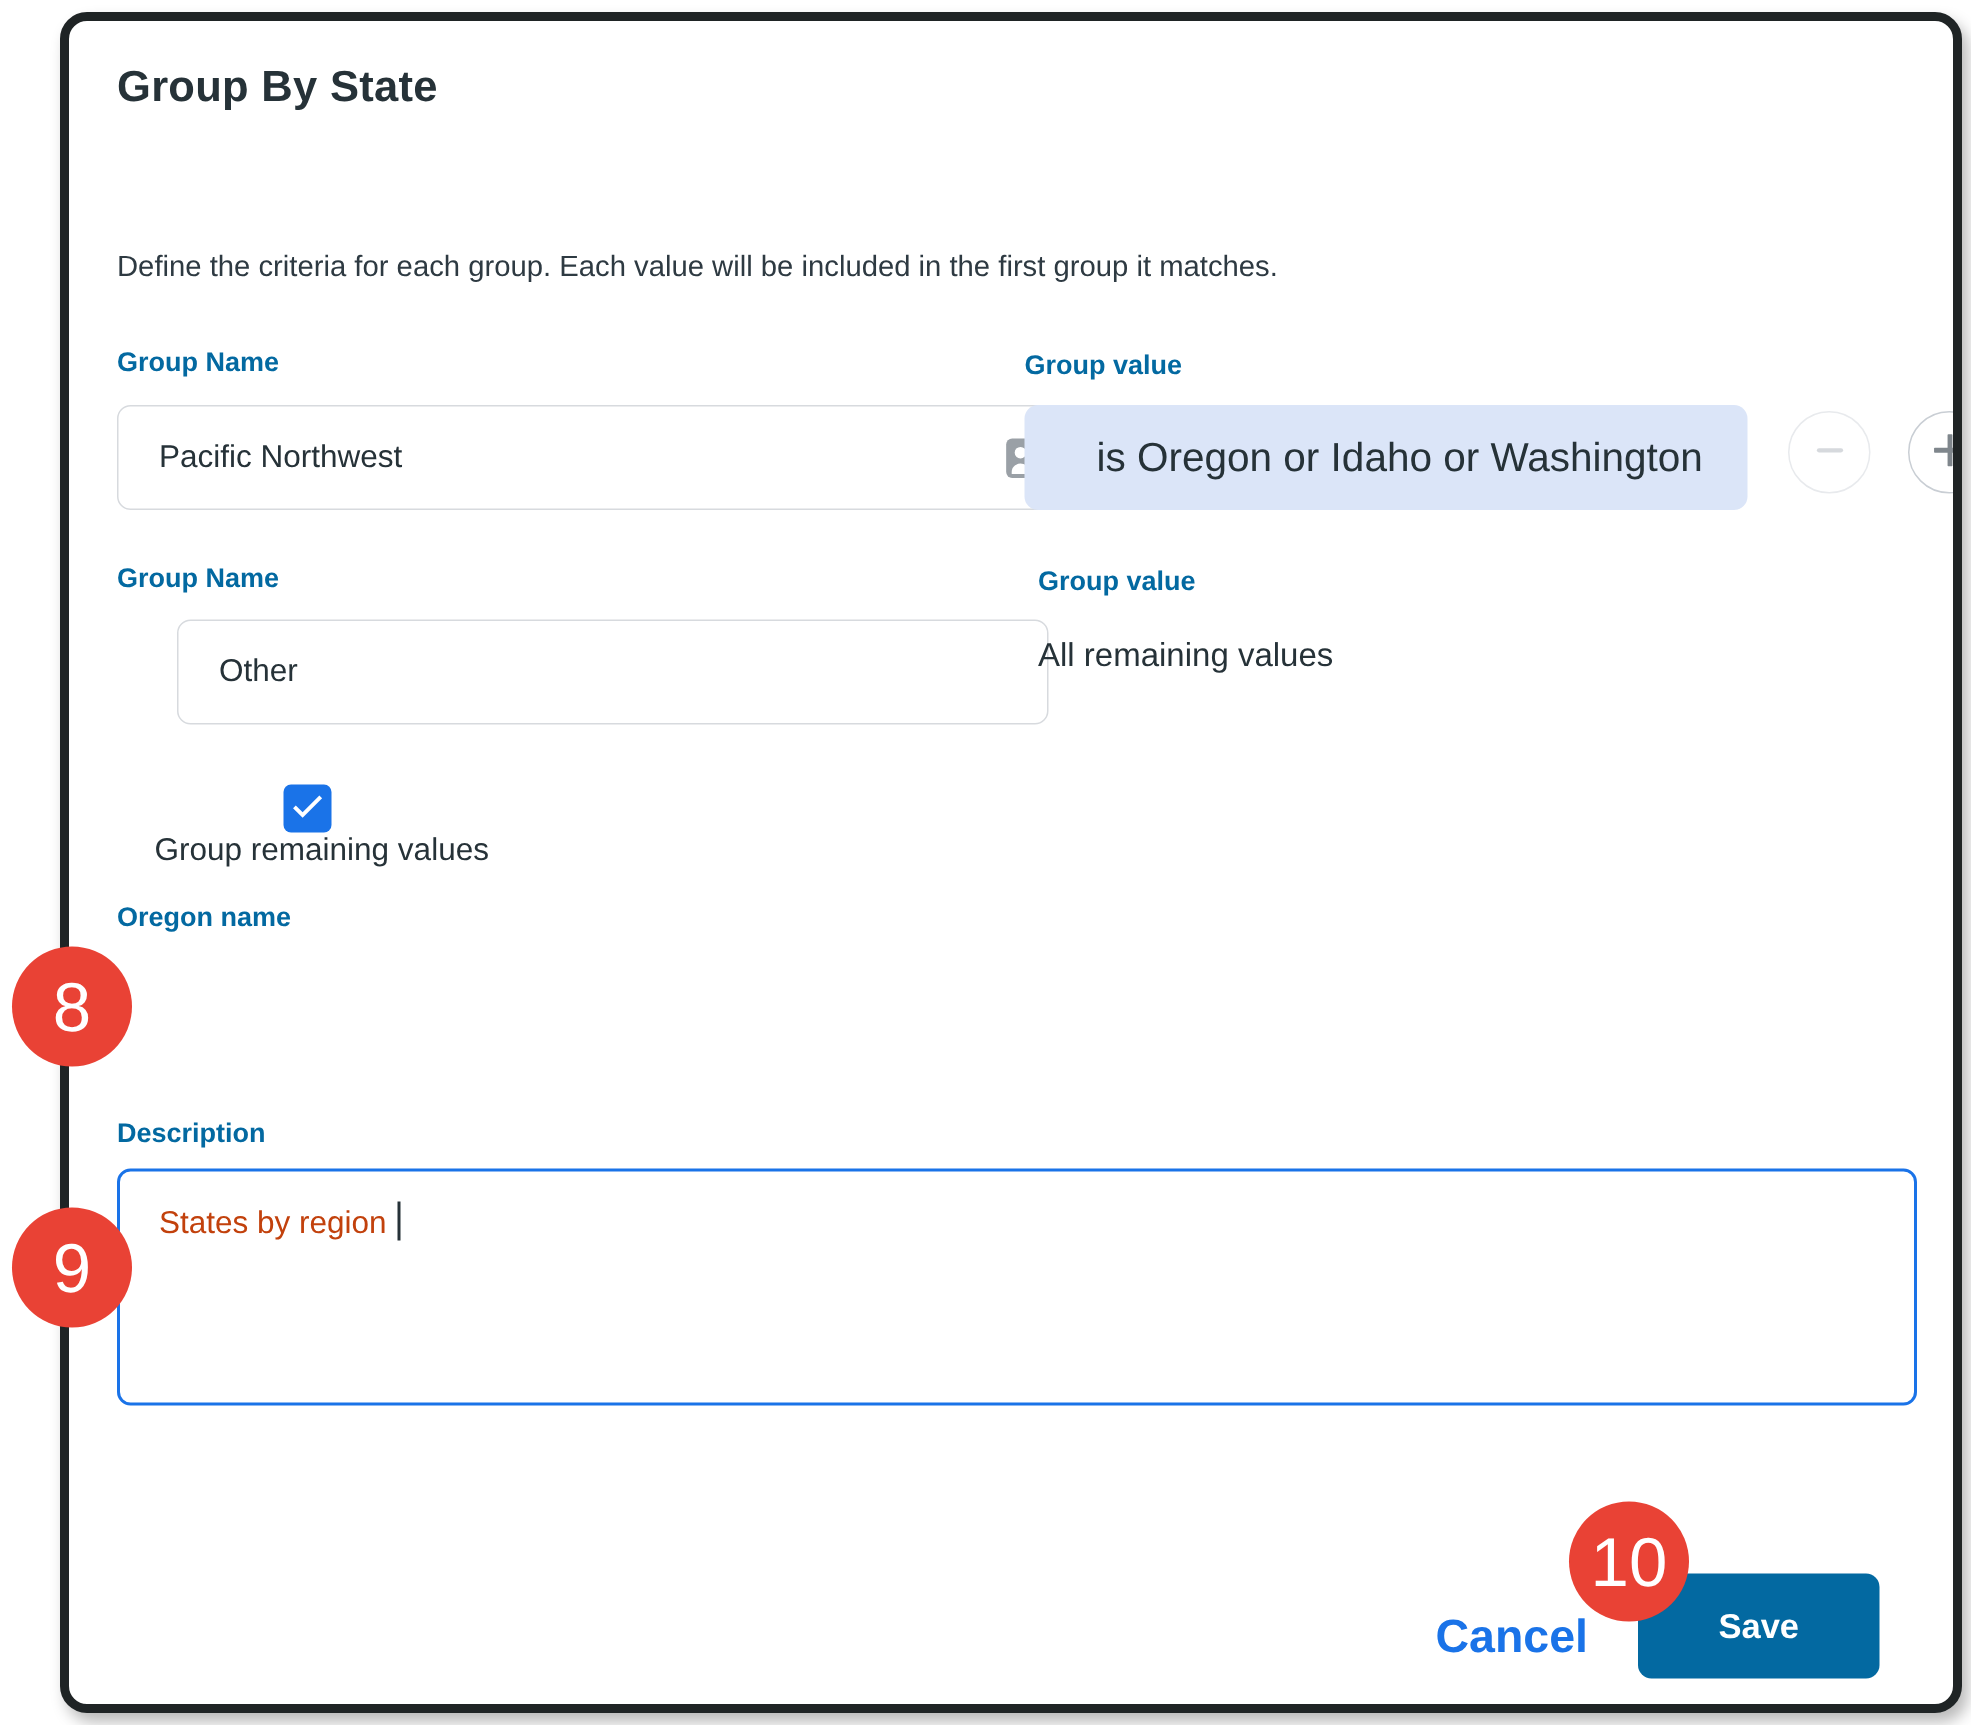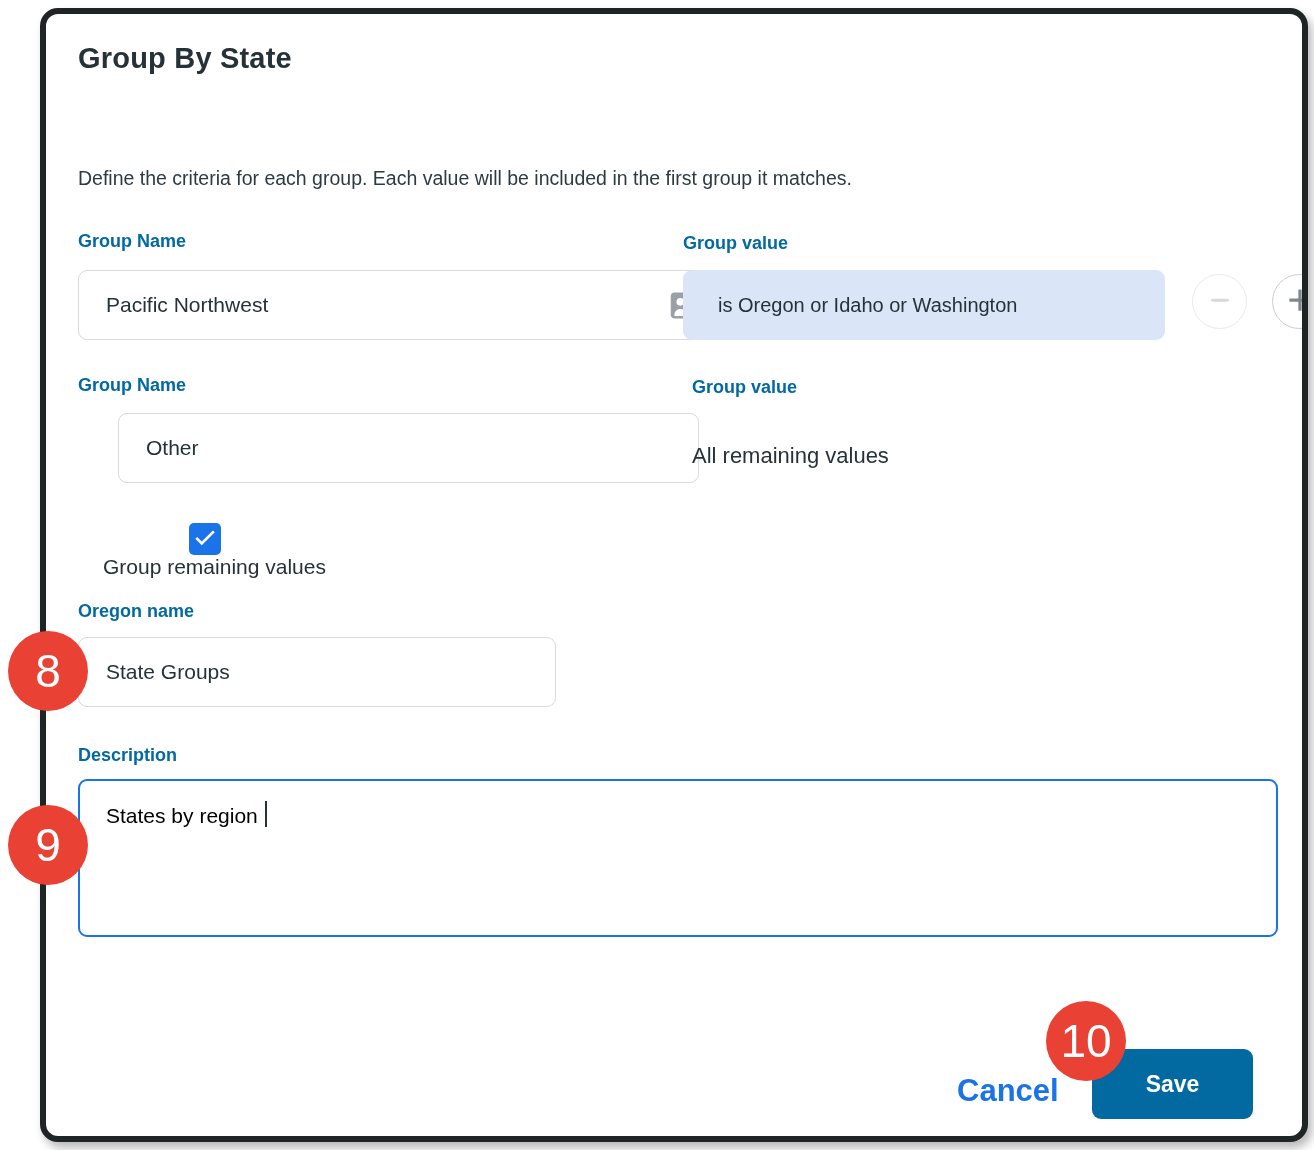--- a/index.html
+++ b/index.html
@@ -58,28 +58,28 @@
   }
   .contact-icon { display: flex; align-items: center; }
 
   
   .value-chip {
     position: absolute;
     left: 637px; top: 256px; width: 482px; height: 70px;
     background: #dbe5f8;
     border-radius: 9px;
     display: flex; align-items: center;
-    padding-left: 35px;
-    font-size: 20px; color: #263238;
+    padding-left: 48px;
+    font-size: 27px; color: #263238;
     cursor: pointer;
   }
 
   .remaining-text {
     position: absolute; left: 646px; top: 410px;
-    font-size: 22px; color: #263238; margin-top: 19px;
+    font-size: 22px; color: #263238;
   }
 
   
   .circle-btn {
     position: absolute; top: 260px;
     width: 55px; height: 55px; border-radius: 50%;
     background: #fff; cursor: pointer;
     display: flex; align-items: center; justify-content: center;
   }
   .circle-btn.minus { left: 1146px; border: 1.5px solid #e8eaed; }
@@ -97,21 +97,21 @@
   }
   .checkbox-label { margin-left: 18px; font-size: 21px; color: #263238; }
 
   
   .desc-box {
     position: absolute; left: 32px; top: 765px;
     width: 1200px; height: 158px;
     border: 2.5px solid #1a73e8; border-radius: 9px;
     background: #fff;
     padding: 20px 24px 0 26px;
-    font-size: 21px; color: #000000;
+    font-size: 21px; color: #c2410c;
     cursor: text;
   }
   .text-cursor {
     display: inline-block; width: 2px; height: 26px;
     background: #263238; vertical-align: text-bottom; margin-left: 7px;
   }
 
   
   .cancel-btn {
     position: absolute; left: 901px; top: 1053px;
@@ -204,23 +204,20 @@
         <svg width="26" height="26" viewBox="0 0 24 24">
           <path d="M9 16.2 4.8 12l-1.7 1.7L9 19.6 21 7.6l-1.7-1.7z" fill="#ffffff"></path>
         </svg>
       </span>
     </span>
     <span class="checkbox-label">Group remaining values</span>
   </div>
 
   <div class="field-label" style="left:32px; top:587px;">Oregon name</div>
 
-  <div class="input-box" style="left:32px; top:623px; width:478px;">
-    <input type="text" value="State Groups" style="">
-  </div>
 
   <div class="field-label" style="left:32px; top:731px;">Description</div>
 
   <div class="desc-box">
     <span>States by region</span><span class="text-cursor"></span>
   </div>
 
   <button class="cancel-btn">Cancel</button>
 
   <button class="save-btn">Save</button>

